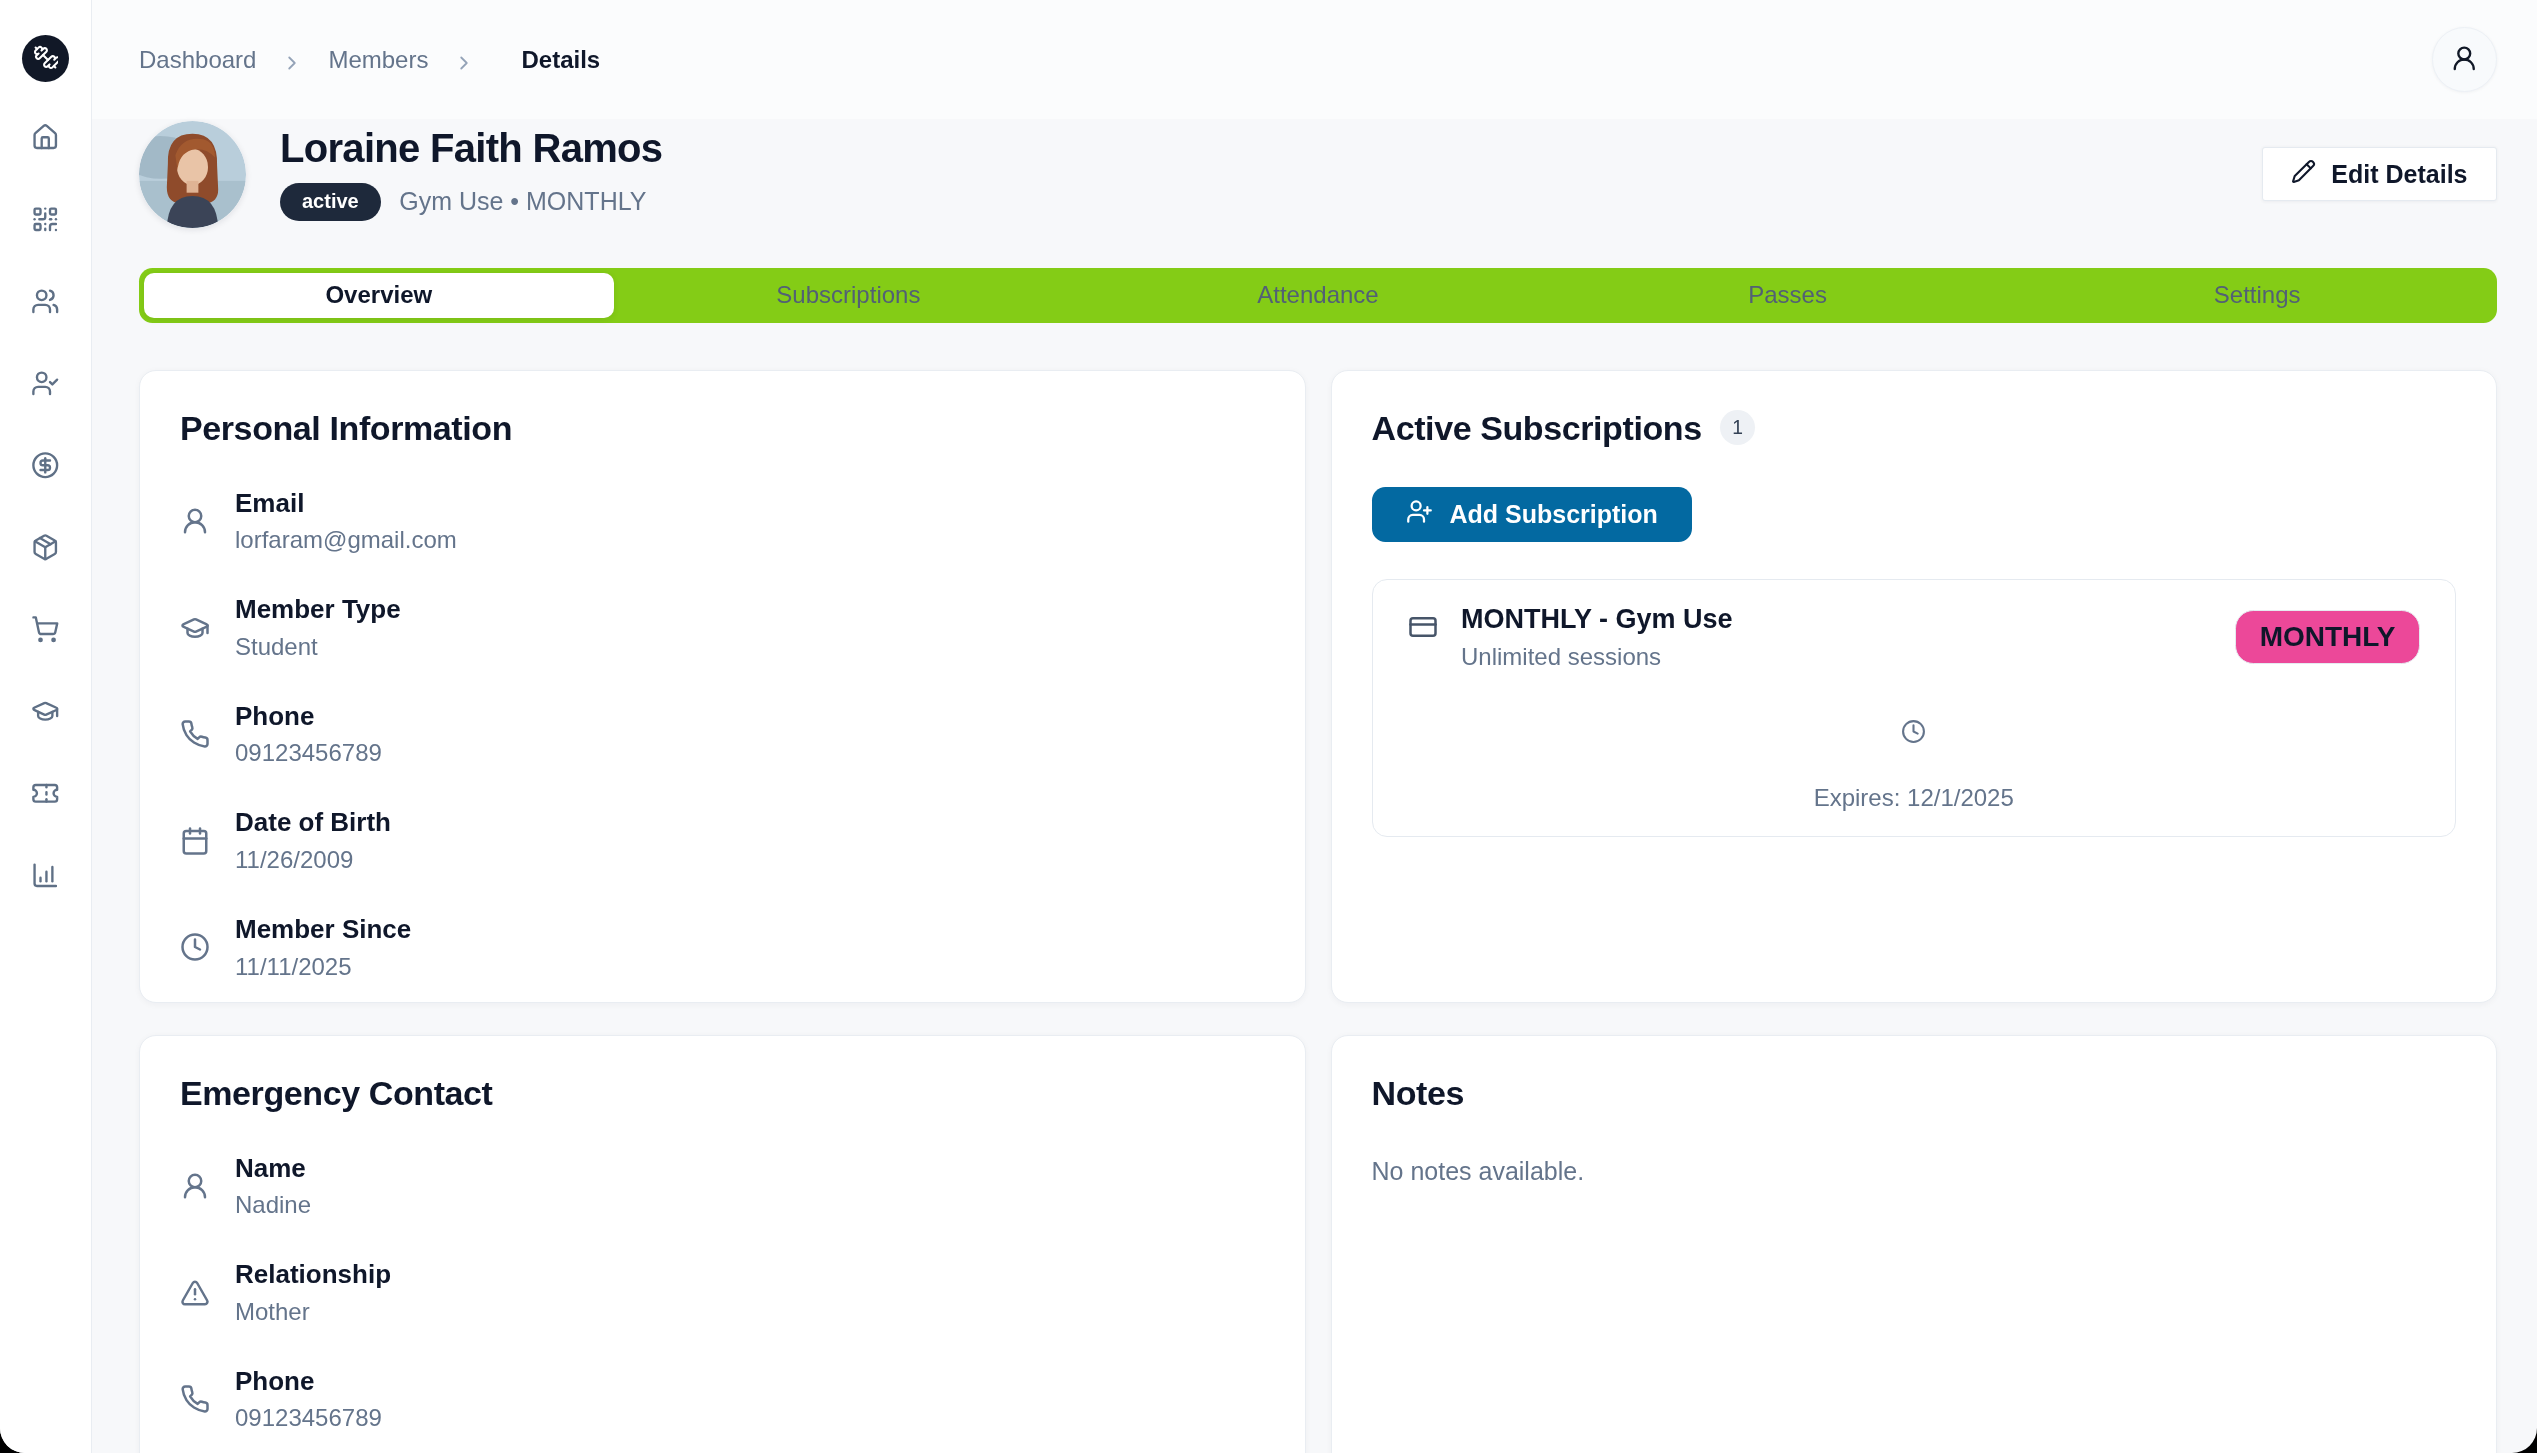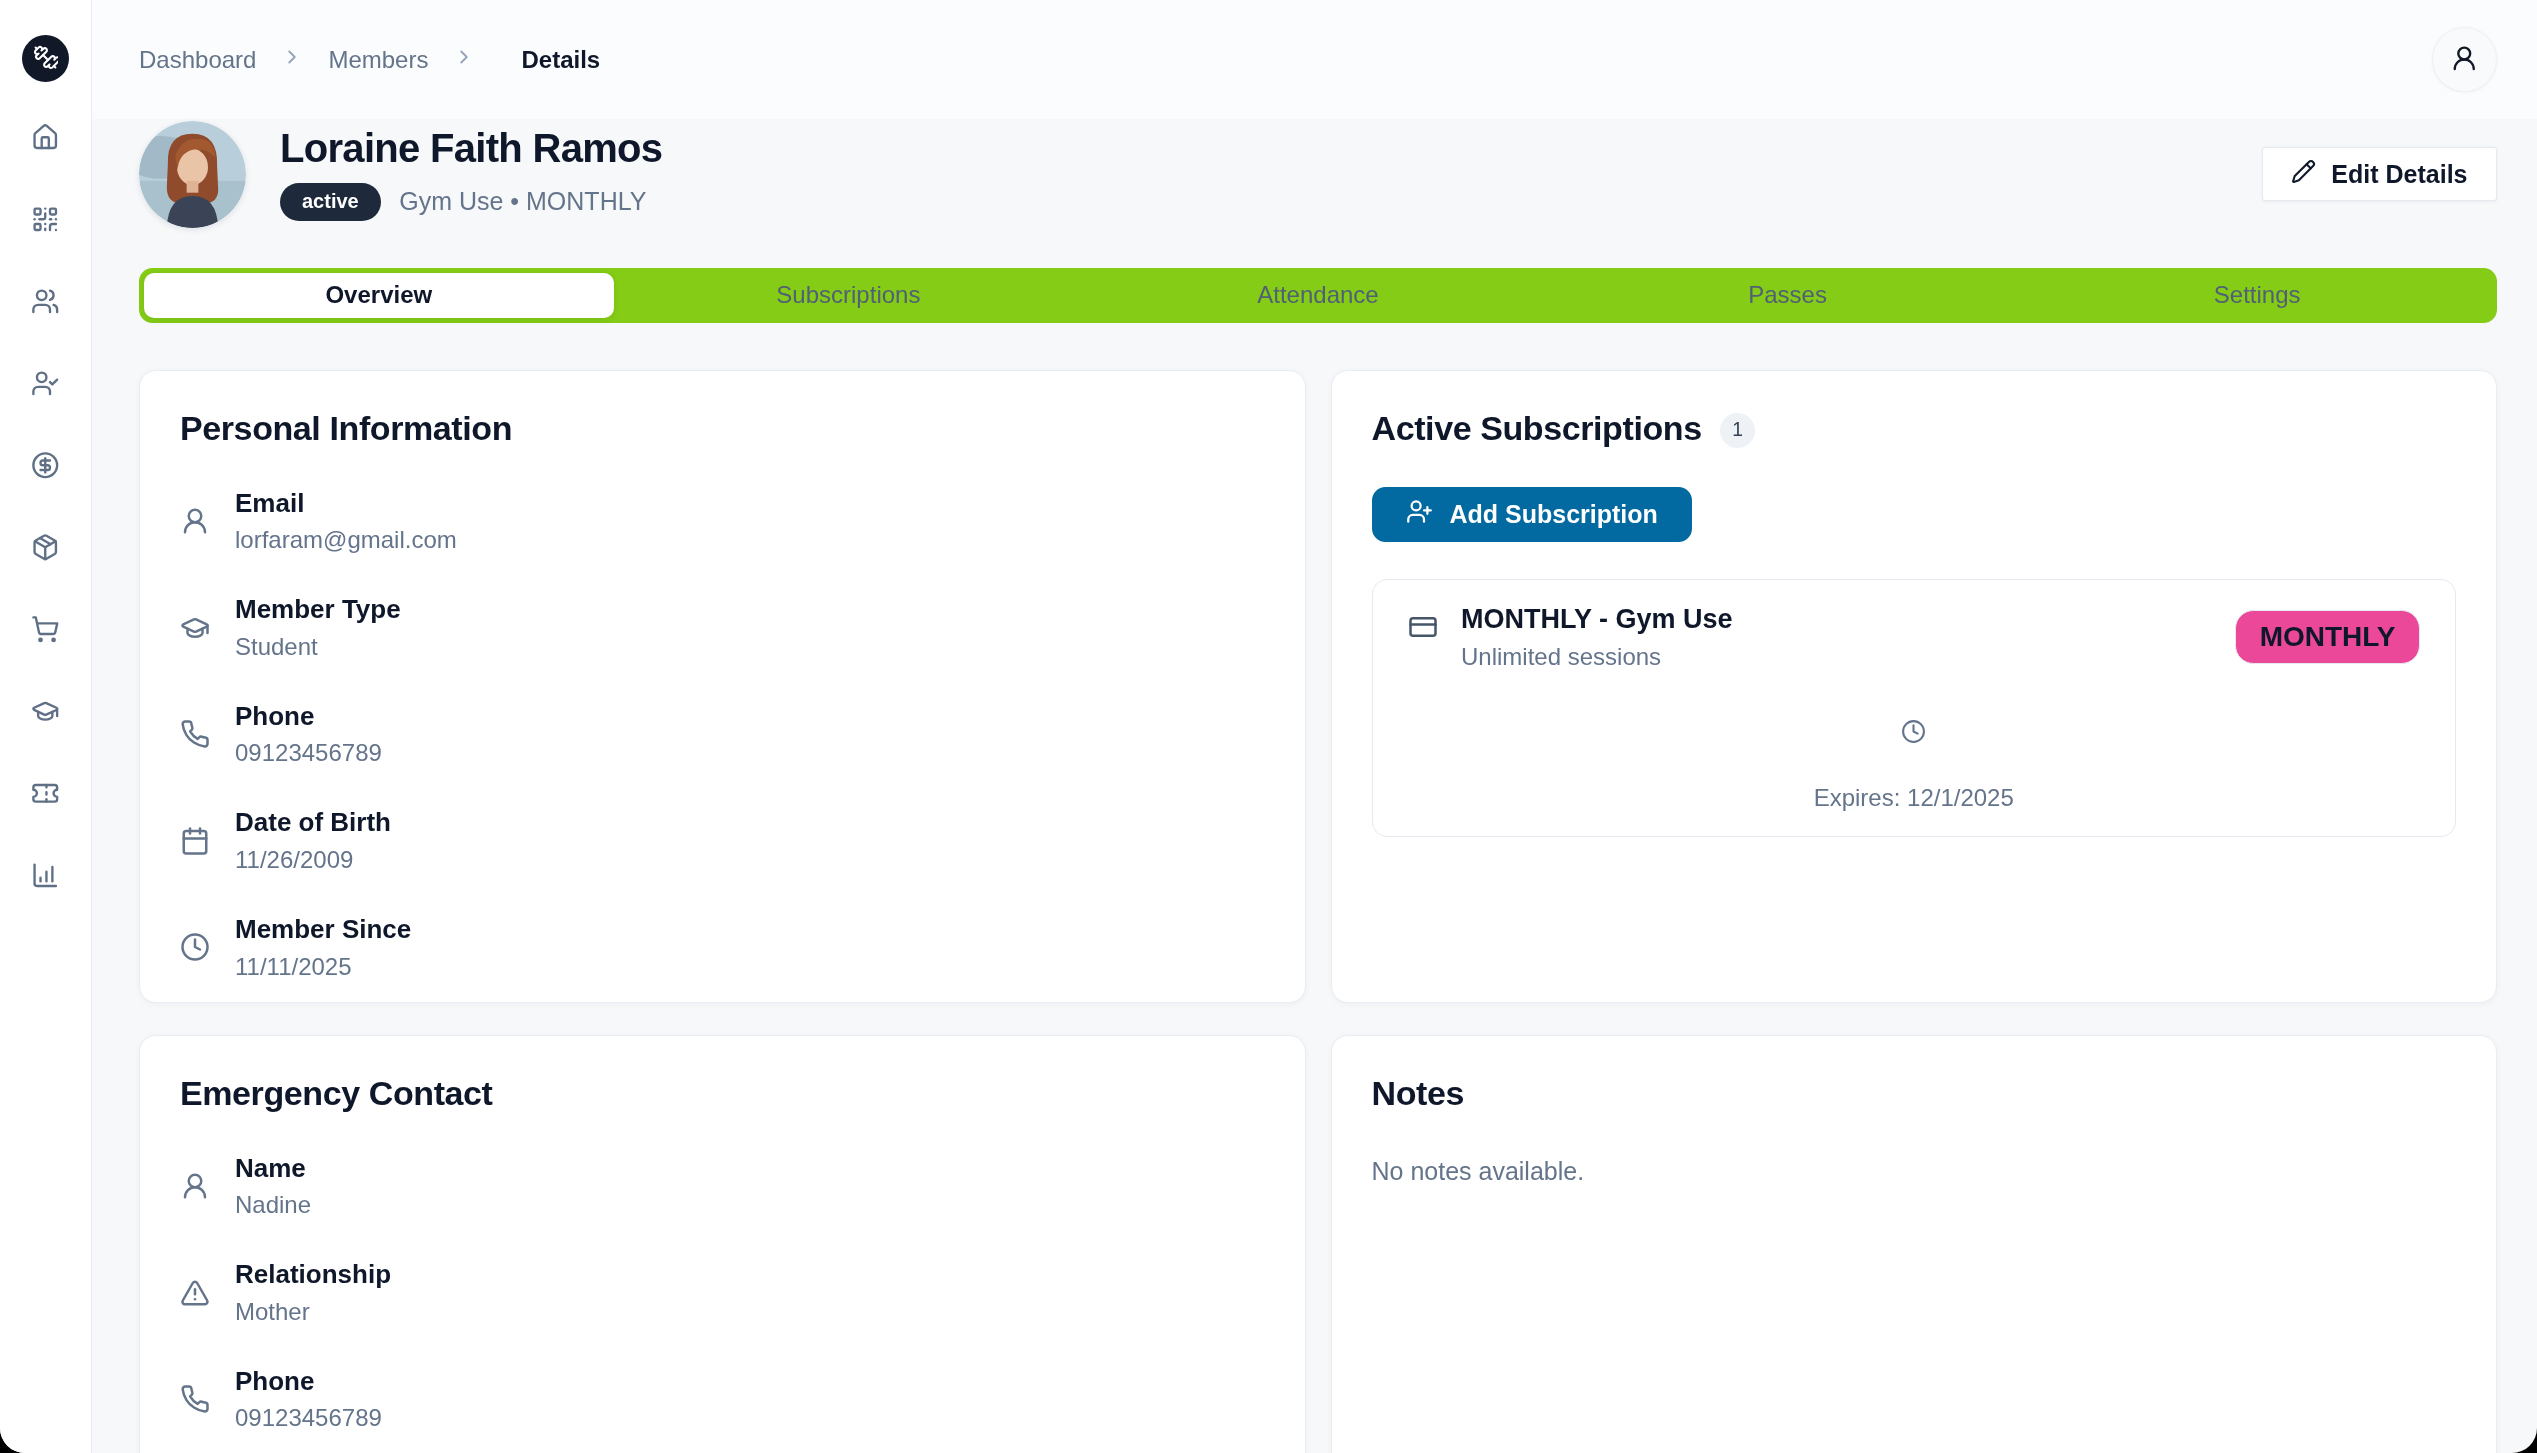--- a/index.html
+++ b/index.html
@@ -11,21 +11,21 @@
   .sidebar { position:absolute; left:0; top:0; bottom:0; width:92px; background:#fff; border-right:1.7px solid #e9edf2; display:flex; flex-direction:column; align-items:center; z-index:5; }
   .logo { width:47px; height:47px; border-radius:50%; background:#111827; color:#fff; display:flex; align-items:center; justify-content:center; margin-top:35px; cursor:pointer; }
   .logo svg { width:25px; height:25px; }
   .nav { margin-top:42px; display:flex; flex-direction:column; gap:52px; }
   .nav-btn { width:30px; height:30px; color:#5f7086; display:flex; align-items:center; justify-content:center; cursor:pointer; }
   .nav-btn svg { width:28.5px; height:28.5px; }
 
   
   .main { position:absolute; left:92px; right:0; top:0; bottom:0; }
   .topbar { height:119px; background:#fbfcfd; display:flex; align-items:center; padding:0 40px 0 47px; }
-  .crumbs { display:flex; align-items:flex-start; gap:25px; font-size:24px; color:#64748b; }
+  .crumbs { display:flex; align-items:flex-end; gap:25px; font-size:24px; color:#64748b; }
   .crumb { cursor:pointer; }
   .crumb.current { color:#0f172a; font-weight:600;margin-left:21px; }
   .crumb-sep { width:22px; height:22px; color:#94a3b8; }
   .user-btn { margin-left:auto; width:65px; height:65px; border-radius:50%; background:#f8fafc; border:1.7px solid #edf1f6; box-shadow:0 0.8px 3.4px rgba(15,23,42,.05); display:flex; align-items:center; justify-content:center; color:#111827; cursor:pointer; }
   .user-btn svg { width:28.5px; height:28.5px; }
 
   .content { padding:0 40px 0 47px; }
 
   
   .profile { display:flex; align-items:center; gap:34px; margin-top:1.7px; }
@@ -48,21 +48,21 @@
   .card { background:#fff; border:1.7px solid #e9edf2; border-radius:17px; padding:37px 40px; box-shadow:0 1.7px 6.7px rgba(15,23,42,.04); }
   .card-title { font-size:34px; font-weight:700; letter-spacing:-0.4px; color:#0f172a; line-height:40px; }
 
   .info-list { margin-top:40px; display:flex; flex-direction:column; gap:40px; }
   .info-item { display:flex; align-items:center; gap:25px; }
   .info-icon { width:30px; height:30px; color:#64748b; flex:0 0 auto; }
   .info-icon svg { width:30px; height:30px; }
   .info-label { font-size:26px; font-weight:600; color:#0f172a; }
   .info-value { font-size:24px; color:#64748b; margin-top:7.6px; }
 
-  .subs-title-row { display:flex; align-items:flex-end; gap:18.5px; }
+  .subs-title-row { display:flex; align-items:center; gap:18.5px; }
   .count-badge { width:35px; height:35px; border-radius:50%; background:#eef1f5; color:#334155; font-size:19.3px; display:flex; align-items:center; justify-content:center; }
   .add-sub-btn { margin-top:39px; display:inline-flex; align-items:center; gap:17px; background:#0369a1; color:#fff; border:none; border-radius:13.4px; height:55px; padding:0 34px; font-size:25px; font-weight:600; cursor:pointer; font-family:inherit; }
   .add-sub-btn svg { width:27px; height:27px; }
   .sub-item { margin-top:37px; border:1.7px solid #e5eaf0; border-radius:15px; padding:24px 35px; }
   .sub-top { display:flex; align-items:flex-start; }
   .sub-card-icon { width:30px; height:30px; color:#475569; margin-top:8.4px; }
   .sub-card-icon svg { width:30px; height:30px; }
   .sub-texts { margin-left:23.5px; }
   .sub-name { font-size:27px; font-weight:600; color:#0f172a; }
   .sub-detail { font-size:24px; color:#64748b; margin-top:8.4px; }

